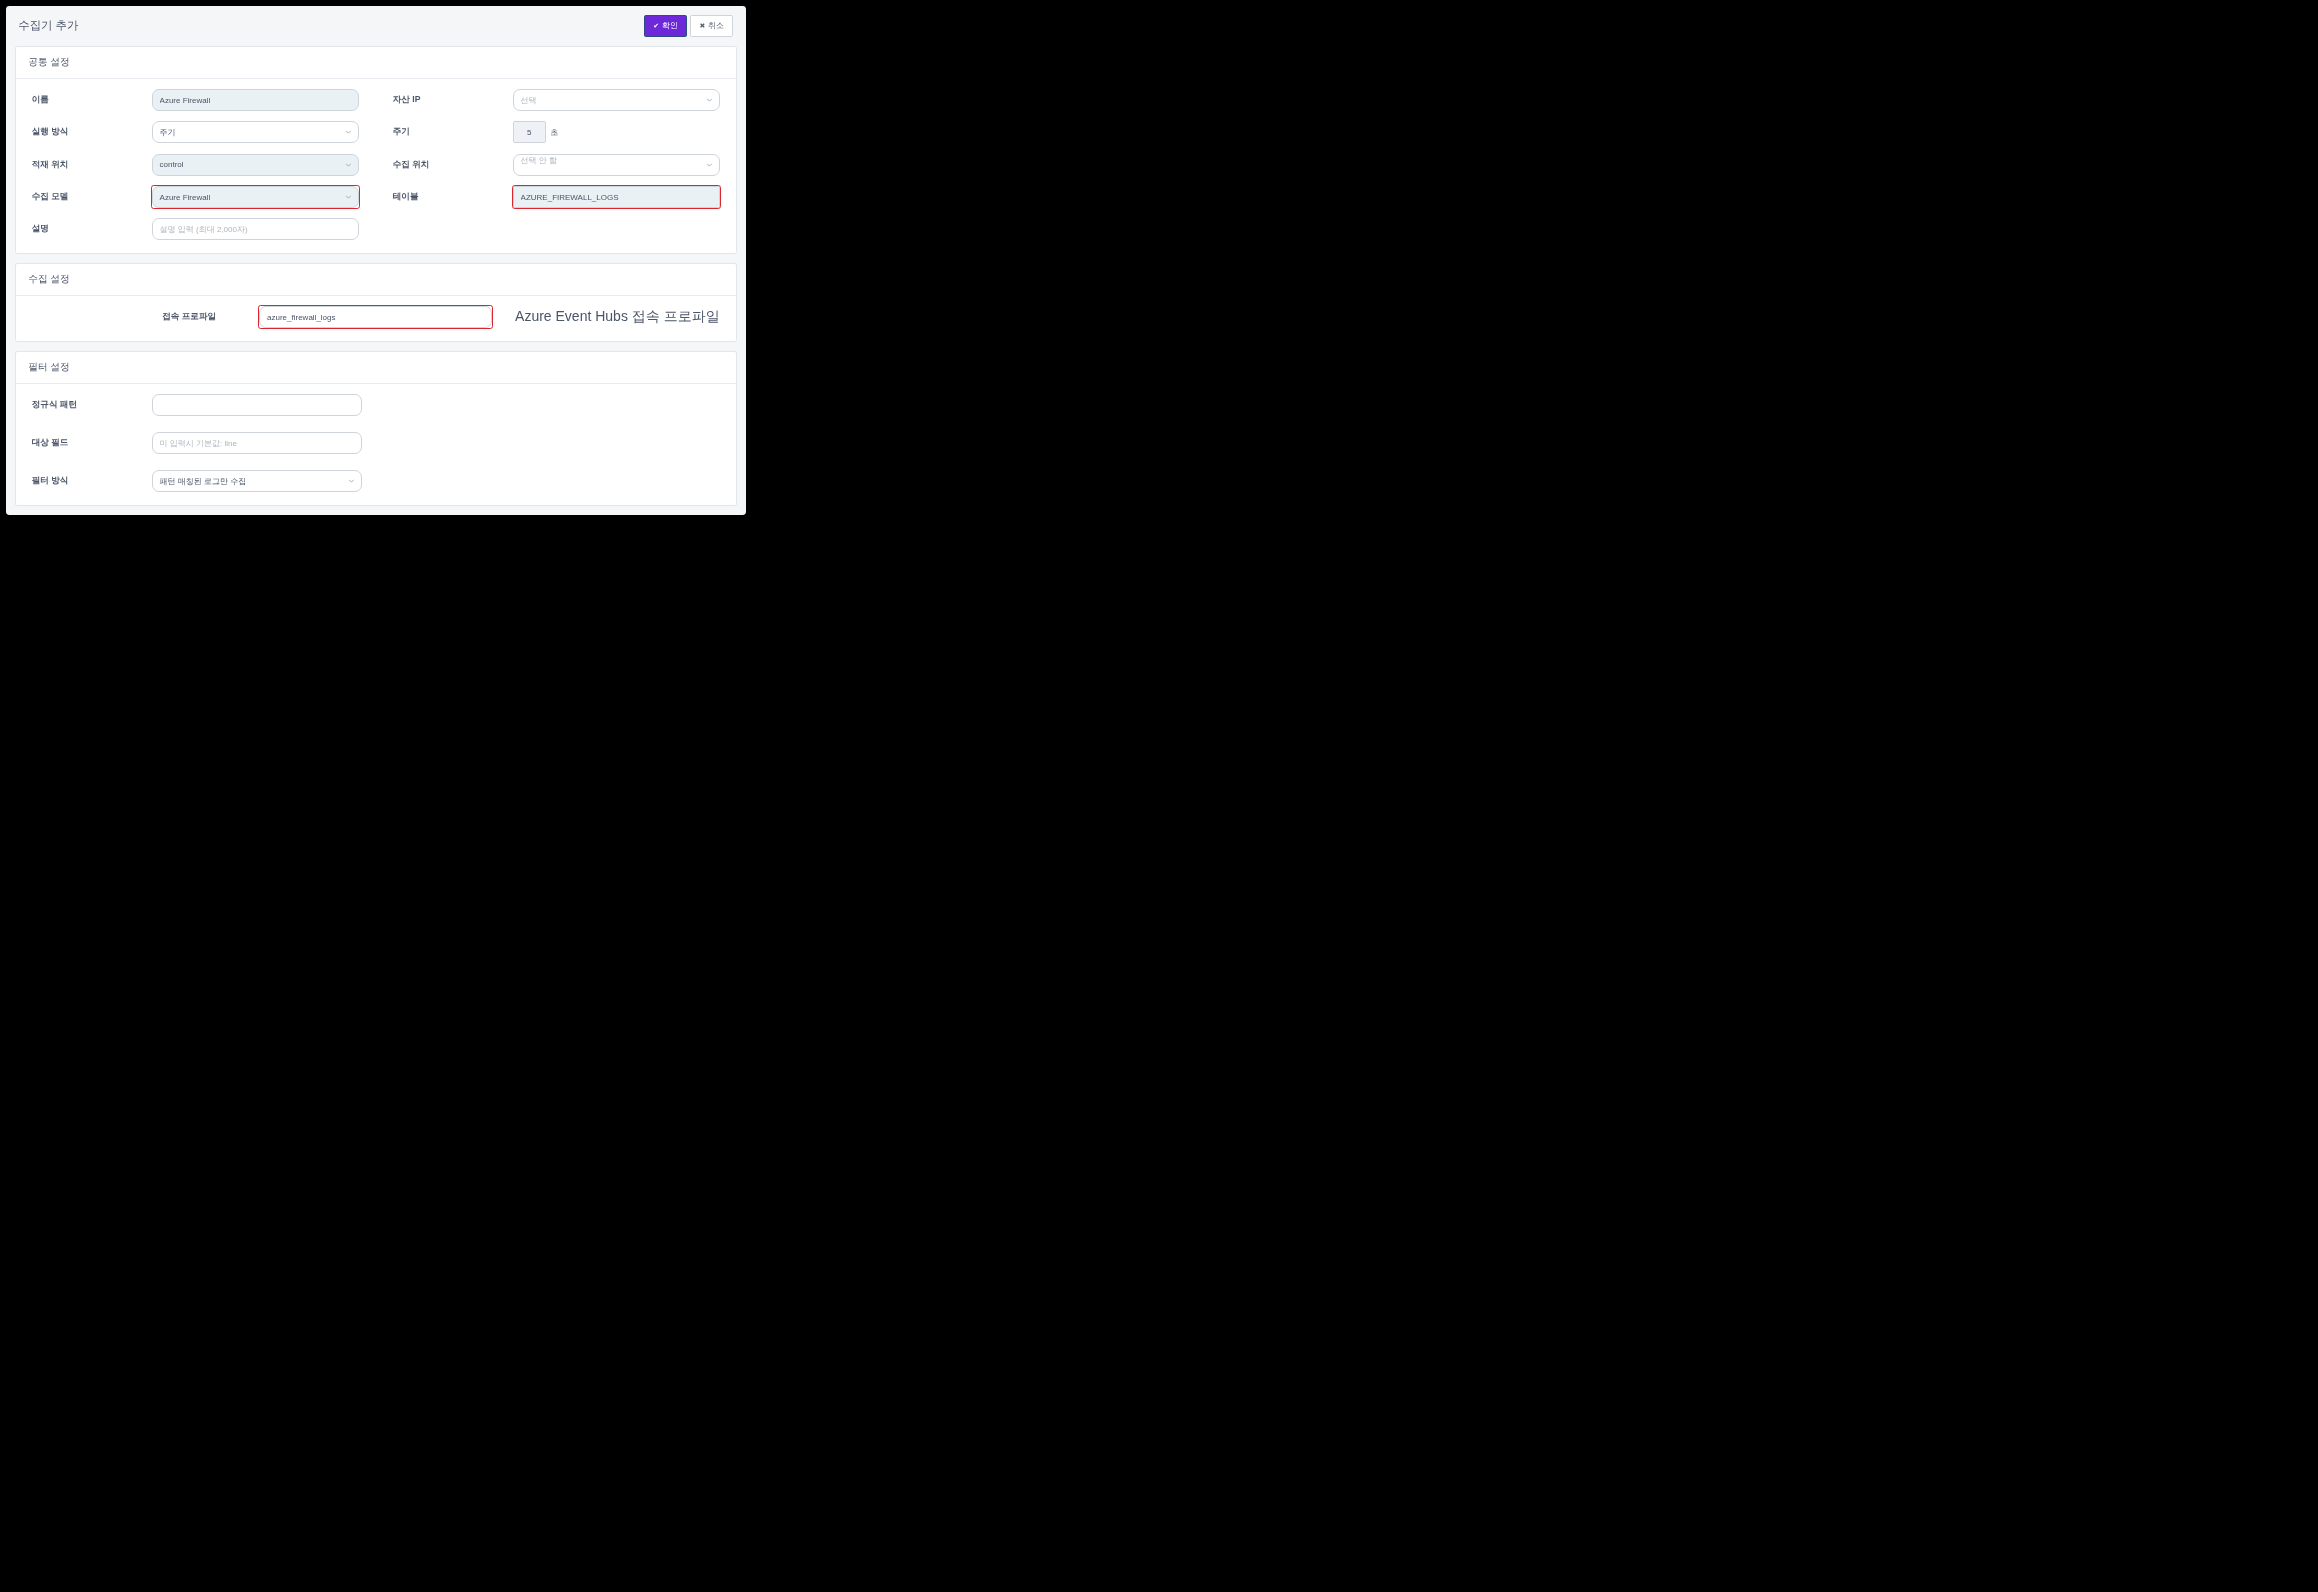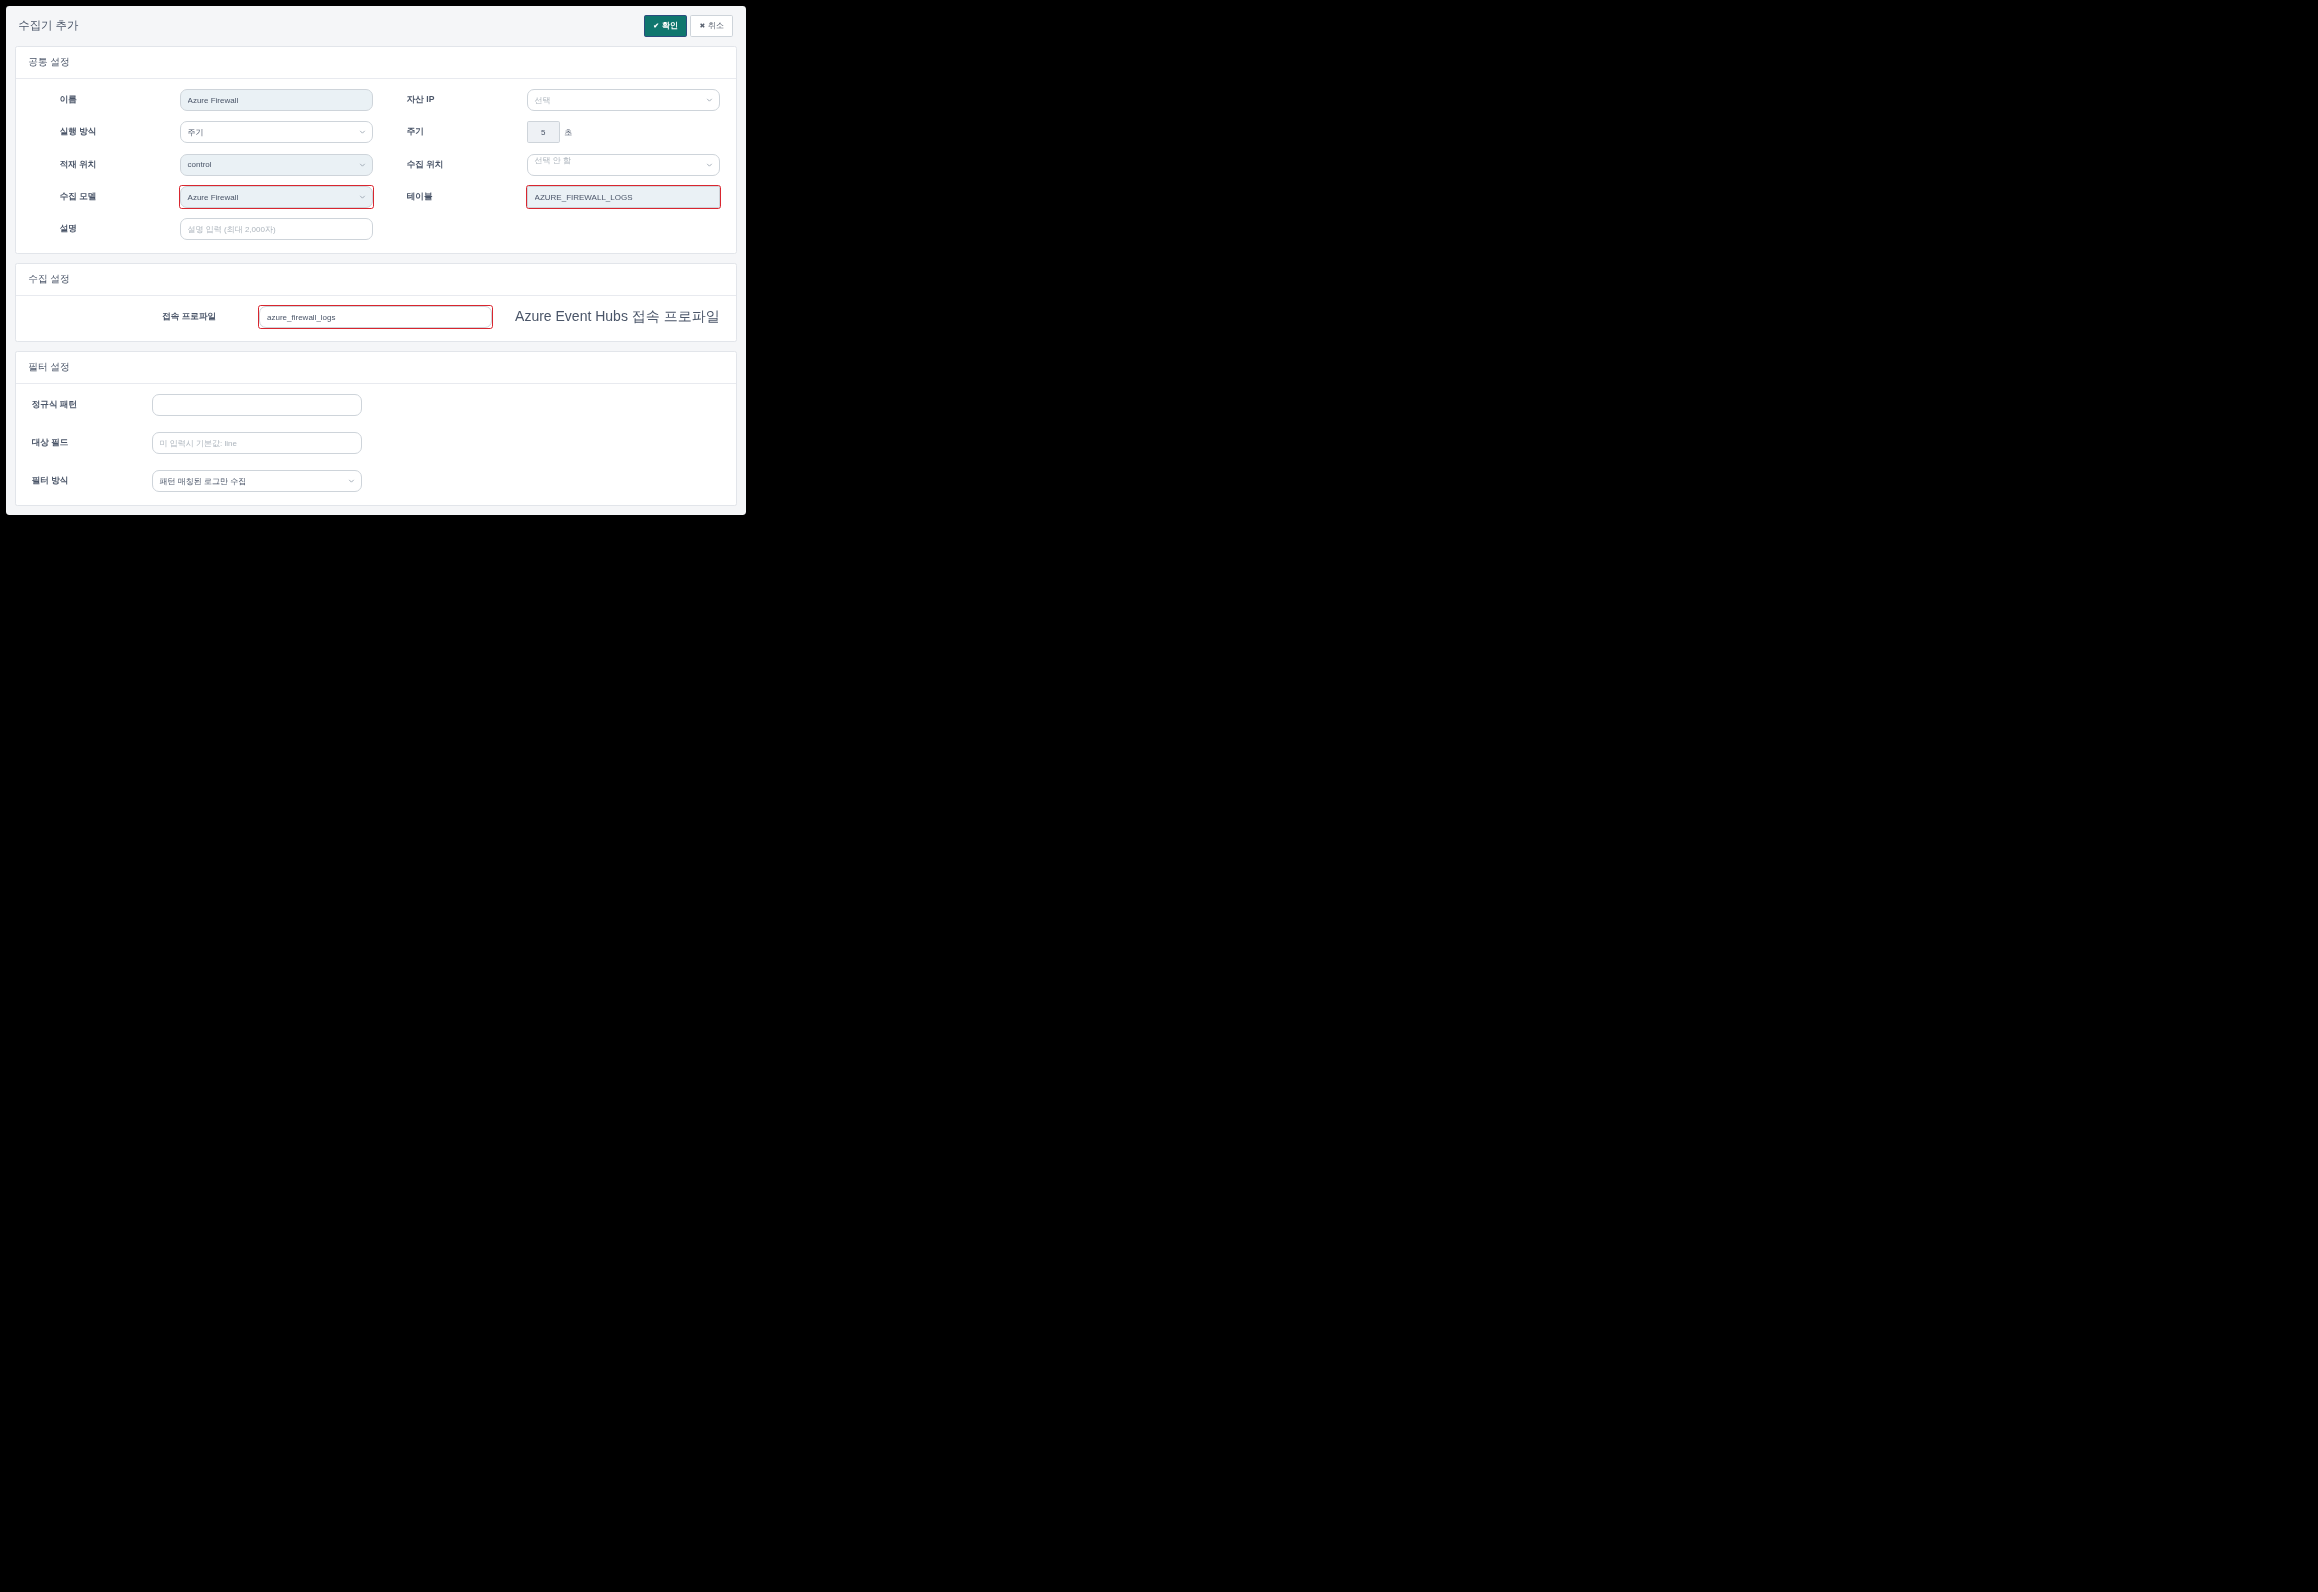--- a/index.html
+++ b/index.html
@@ -37,24 +37,23 @@
     border-radius: 1.7px;
     font-size: 8px;
     cursor: pointer;
     display: inline-flex;
     align-items: center;
     gap: 2.9px;
     border: 0.6px solid transparent;
     font-weight: 500;
   }
   .btn-primary {
-    background: #0f766e;
+    background: #6d28d9;
     color: #fff;
     border-color: #2b4c7e;
-    font-weight: bold;
   }
   .btn-secondary {
     background: #fff;
     color: #5a6270;
     border-color: #ced4da;
   }
   .icon-check::before { content: "✔"; font-size: 6.9px; }
   .icon-x::before { content: "✖"; font-size: 6.9px; }
 
   .panel {
@@ -71,21 +70,20 @@
     font-weight: 500;
   }
   .panel-body {
     padding: 10.3px 16px 12.6px 16px;
   }
   .form-grid {
     display: grid;
     grid-template-columns: 1fr 1fr;
     column-gap: 34px;
     row-gap: 10.3px;
-    margin-left: 28px;
   }
   .form-row {
     display: flex;
     align-items: center;
   }
   .form-row.full { grid-column: 1 / -1; max-width: calc(50% - 17px); }
   .label {
     width: 120px;
     flex-shrink: 0;
     font-size: 8.6px;

